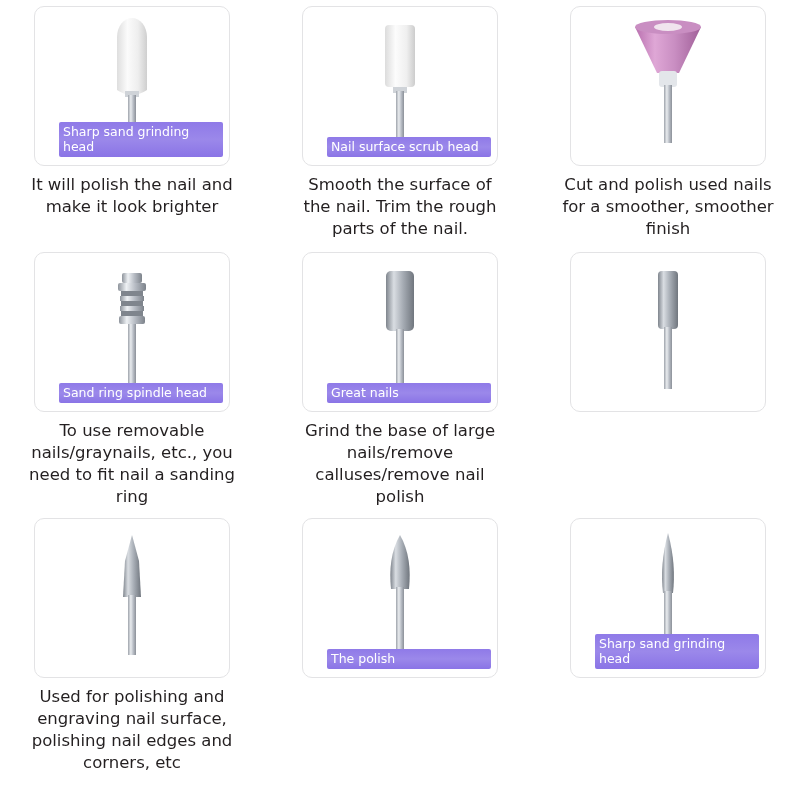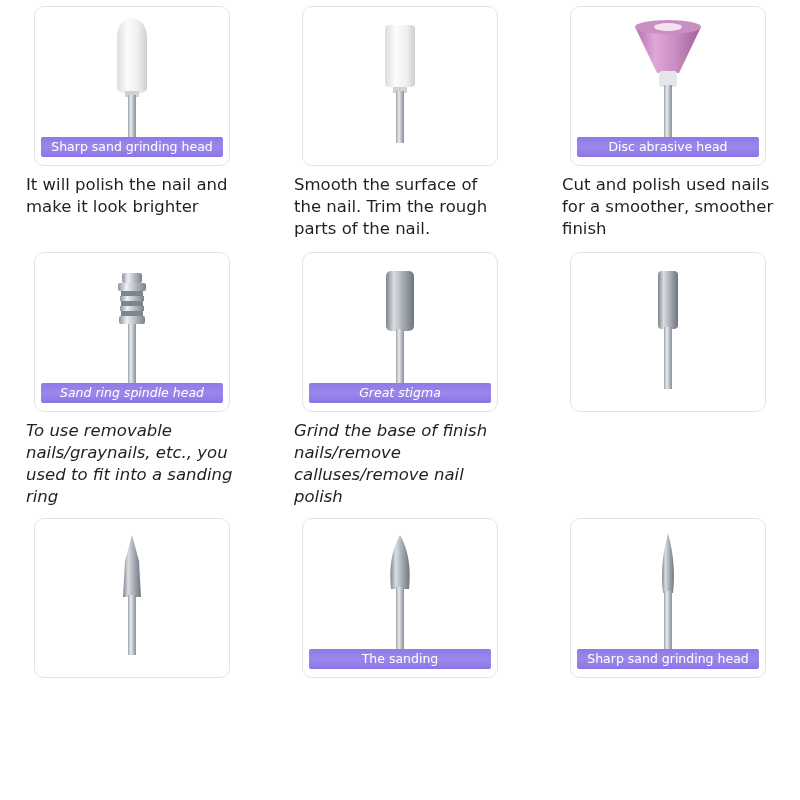--- a/index.html
+++ b/index.html
@@ -52,47 +52,47 @@
     display: flex;
     align-items: flex-start;
     justify-content: center;
   }
   .bit-svg {
     display: block;
     margin-top: 8px;
   }
   .label {
     position: absolute;
-    left: 6px;
+    left: 24px;
     right: 6px;
     bottom: 8px;
     background: linear-gradient(180deg, #8f7ae8 0%, #9b88ea 50%, #8a74e6 100%);
     color: #ffffff;
     font-size: 12.5px;
     line-height: 15px;
-    text-align: center;
+    text-align: left;
     padding: 2px 4px 3px 4px;
     border-radius: 2px;
     box-sizing: border-box;
     font-family: "DejaVu Sans", sans-serif;
   }
   .label.two-line {
     bottom: 8px;
   }
   .desc {
     width: 212px;
-    text-align: left;
+    text-align: center;
     font-size: 16.5px;
     line-height: 22px;
     color: #231f20;
     margin-top: 8px;
     font-family: "DejaVu Sans", sans-serif;
   }
   .row-1 { margin-bottom: 2px; }
-  .row-2 { margin-bottom: 2px; font-style: italic; }
+  .row-2 { margin-bottom: 2px; }
   .spacer-a { height: 10px; }
   .spacer-b { height: 8px; }
 </style>
 </head>
 <body>
 
 <div class="sheet">
 
   <div class="row row-1">
 
@@ -140,20 +140,21 @@
                 <stop offset="0.35" stop-color="#e9ecef"></stop>
                 <stop offset="0.65" stop-color="#b9bec6"></stop>
                 <stop offset="1" stop-color="#8b9098"></stop>
               </linearGradient>
             </defs>
             <rect x="40" y="10" width="30" height="62" rx="4" fill="url(#g2)"></rect>
             <rect x="48" y="72" width="14" height="6" fill="#cfd3d8"></rect>
             <rect x="51" y="76" width="8" height="52" fill="url(#sh2)"></rect>
           </svg>
         </div>
+        <div class="label two-line">Nail surface scrub head</div>
       </div>
       <div class="desc">Smooth the surface of the nail. Trim the rough parts of the nail.</div>
     </div>
 
     <div class="cell">
       <div class="card">
         <div class="bit-wrap">
           <svg class="bit-svg" width="110" height="130" viewBox="0 0 110 130">
             <defs>
               <linearGradient id="g3" x1="0" y1="0" x2="1" y2="0">
@@ -169,21 +170,20 @@
                 <stop offset="1" stop-color="#8b9098"></stop>
               </linearGradient>
             </defs>
             <path d="M22 12 L88 12 L66 58 L44 58 Z" fill="url(#g3)"></path>
             <ellipse cx="55" cy="12" rx="33" ry="7" fill="#c98ec2"></ellipse>
             <ellipse cx="55" cy="12" rx="14" ry="4" fill="#f1e4ee"></ellipse>
             <rect x="46" y="56" width="18" height="16" rx="3" fill="#e3e6ea"></rect>
             <rect x="51" y="70" width="8" height="58" fill="url(#sh3)"></rect>
           </svg>
         </div>
-        <div class="label">Disc abrasive head</div>
       </div>
       <div class="desc">Cut and polish used nails for a smoother, smoother finish</div>
     </div>
 
   </div>
 
   <div class="spacer-a"></div>
 
   <div class="row row-2">
 
@@ -211,21 +211,21 @@
             <rect x="43" y="35" width="24" height="5" fill="url(#g4)"></rect>
             <rect x="44" y="40" width="22" height="5" fill="#7f858d"></rect>
             <rect x="43" y="45" width="24" height="5" fill="url(#g4)"></rect>
             <rect x="44" y="50" width="22" height="5" fill="#7f858d"></rect>
             <rect x="42" y="55" width="26" height="8" rx="2" fill="url(#g4)"></rect>
             <rect x="51" y="63" width="8" height="65" fill="url(#sh4)"></rect>
           </svg>
         </div>
         <div class="label two-line">Sand ring spindle head</div>
       </div>
-      <div class="desc">To use removable nails/graynails, etc., you used to fit into a sanding ring</div>
+      <div class="desc">To use removable nails/graynails, etc., you need to fit nail a sanding ring</div>
     </div>
 
     <div class="cell">
       <div class="card">
         <div class="bit-wrap">
           <svg class="bit-svg" width="110" height="130" viewBox="0 0 110 130">
             <defs>
               <linearGradient id="g5" x1="0" y1="0" x2="1" y2="0">
                 <stop offset="0" stop-color="#7f858d"></stop>
                 <stop offset="0.28" stop-color="#d9dde2"></stop>
@@ -236,23 +236,23 @@
                 <stop offset="0" stop-color="#9ea3ab"></stop>
                 <stop offset="0.35" stop-color="#e9ecef"></stop>
                 <stop offset="0.65" stop-color="#b9bec6"></stop>
                 <stop offset="1" stop-color="#8b9098"></stop>
               </linearGradient>
             </defs>
             <rect x="41" y="10" width="28" height="60" rx="5" fill="url(#g5)"></rect>
             <rect x="51" y="68" width="8" height="60" fill="url(#sh5)"></rect>
           </svg>
         </div>
-        <div class="label">Great stigma</div>
-      </div>
-      <div class="desc">Grind the base of finish nails/remove calluses/remove nail polish</div>
+        <div class="label">Great nails</div>
+      </div>
+      <div class="desc">Grind the base of large nails/remove calluses/remove nail polish</div>
     </div>
 
     <div class="cell">
       <div class="card">
         <div class="bit-wrap">
           <svg class="bit-svg" width="110" height="130" viewBox="0 0 110 130">
             <defs>
               <linearGradient id="g6" x1="0" y1="0" x2="1" y2="0">
                 <stop offset="0" stop-color="#7f858d"></stop>
                 <stop offset="0.28" stop-color="#d9dde2"></stop>
@@ -295,20 +295,21 @@
                 <stop offset="0.35" stop-color="#e9ecef"></stop>
                 <stop offset="0.65" stop-color="#b9bec6"></stop>
                 <stop offset="1" stop-color="#8b9098"></stop>
               </linearGradient>
             </defs>
             <path d="M55 8 L62 34 L64 70 L46 70 L48 34 Z" fill="url(#g7)"></path>
             <rect x="51" y="68" width="8" height="60" fill="url(#sh7)"></rect>
           </svg>
         </div>
       </div>
+      <div class="desc">Used for polishing and engraving nail surface, polishing nail edges and corners, etc</div>
     </div>
 
     <div class="cell">
       <div class="card">
         <div class="bit-wrap">
           <svg class="bit-svg" width="110" height="130" viewBox="0 0 110 130">
             <defs>
               <linearGradient id="g8" x1="0" y1="0" x2="1" y2="0">
                 <stop offset="0" stop-color="#7f858d"></stop>
                 <stop offset="0.28" stop-color="#d9dde2"></stop>
@@ -319,21 +320,21 @@
                 <stop offset="0" stop-color="#9ea3ab"></stop>
                 <stop offset="0.35" stop-color="#e9ecef"></stop>
                 <stop offset="0.65" stop-color="#b9bec6"></stop>
                 <stop offset="1" stop-color="#8b9098"></stop>
               </linearGradient>
             </defs>
             <path d="M55 8 C64 24 66 42 64 62 L46 62 C44 42 46 24 55 8 Z" fill="url(#g8)"></path>
             <rect x="51" y="60" width="8" height="68" fill="url(#sh8)"></rect>
           </svg>
         </div>
-        <div class="label">The sanding</div>
+        <div class="label">The polish</div>
       </div>
     </div>
 
     <div class="cell">
       <div class="card">
         <div class="bit-wrap">
           <svg class="bit-svg" width="110" height="130" viewBox="0 0 110 130">
             <defs>
               <linearGradient id="g9" x1="0" y1="0" x2="1" y2="0">
                 <stop offset="0" stop-color="#7f858d"></stop>

